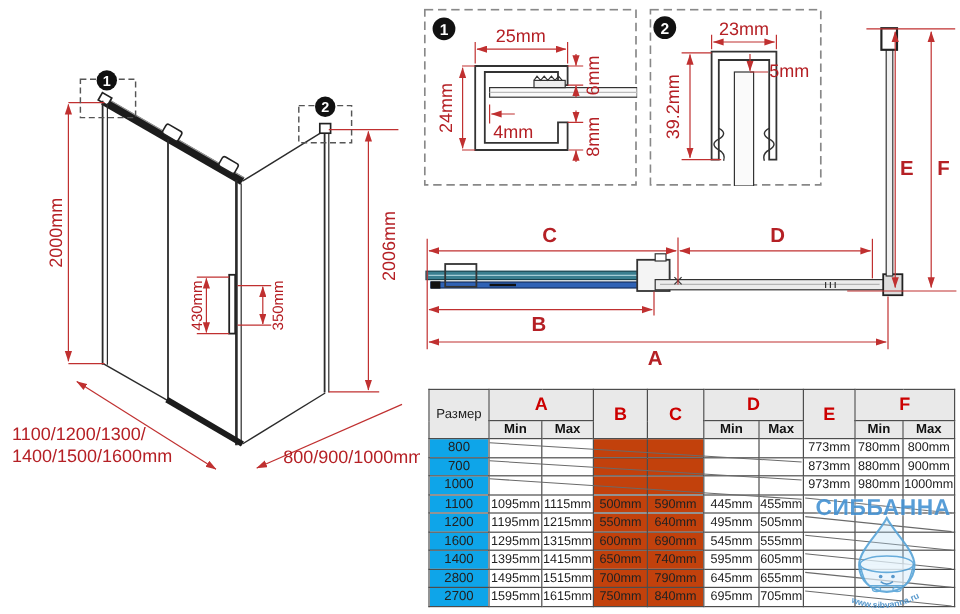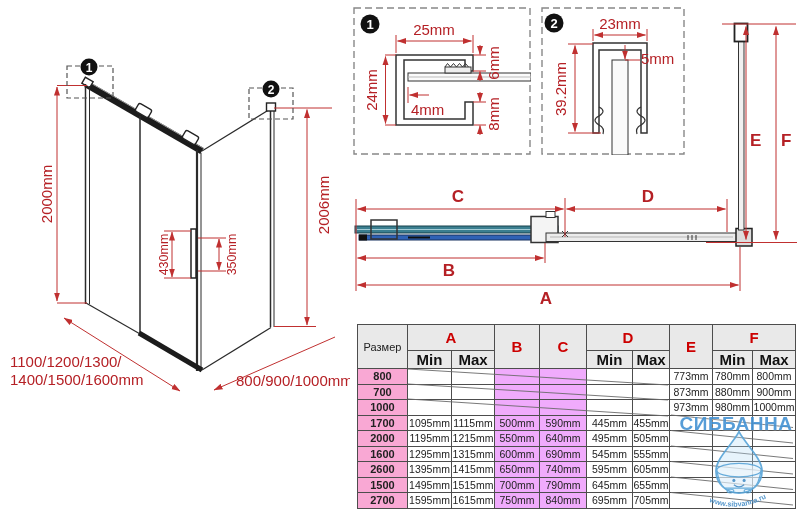--- a/index.html
+++ b/index.html
@@ -10,28 +10,28 @@
   svg text{font-family:"Liberation Sans",sans-serif}
   .dimtxt{fill:#b52025}
   .lettertxt{fill:#b52025;font-weight:bold}
   
   .detail{position:absolute;background:transparent}
   
   .table-wrap{position:absolute;left:357px;top:324px;width:438px;height:152px}
   table.spec{border-collapse:collapse;table-layout:fixed;width:438px}
   table.spec th,table.spec td{border:1px solid #4d4d4d;text-align:center;vertical-align:middle;
     font-size:10.5px;color:#222;overflow:hidden;white-space:nowrap;padding:0}
-  table.spec thead th{background:#e9e9e9;font-weight:bold;font-size:15px;color:#111}
+  table.spec thead th{background:#e9e9e9;font-weight:bold;font-size:11px;color:#111}
   table.spec thead tr.r1 th{height:26px}
   table.spec thead tr.r2 th{height:15px}
   table.spec thead th.letter{color:#cc0000;font-size:15px;font-weight:bold}
   table.spec thead th.sizeh{font-weight:normal;font-size:11px;color:#222}
-  table.spec tbody th{font-weight:bold;font-size:11px;background:#f9a8d4;height:15.5px}
+  table.spec tbody th{font-weight:normal;font-size:11px;background:#0ea5e9;height:15.5px}
   table.spec tbody td{height:15.5px;background:#fff}
-  table.spec tbody td.shade{background:#f0abfc}
+  table.spec tbody td.shade{background:#c2410c}
   .strikes{position:absolute;left:0;top:0;pointer-events:none}
   
   .watermark{position:absolute;left:668px;top:413px;width:136px;height:99px;pointer-events:none;opacity:.92}
   .wm-brand{text-align:center;font-size:19px;font-weight:bold;letter-spacing:.5px;
     color:rgba(58,140,208,.92);text-shadow:0 0 2px rgba(255,255,255,.85)}
   .wm-svg{position:absolute;left:26px;top:17px}
 </style>
 </head>
 <body>
 
@@ -281,33 +281,33 @@
             <td></td>
             <td class="shade"></td>
             <td class="shade"></td>
             <td></td>
             <td></td>
             <td>973mm</td>
             <td>980mm</td>
             <td>1000mm</td>
           </tr>
           <tr>
-            <th>1700</th>
+            <th>1100</th>
             <td>1095mm</td>
             <td>1115mm</td>
             <td class="shade">500mm</td>
             <td class="shade">590mm</td>
             <td>445mm</td>
             <td>455mm</td>
             <td></td>
             <td></td>
             <td></td>
           </tr>
           <tr>
-            <th>2000</th>
+            <th>1200</th>
             <td>1195mm</td>
             <td>1215mm</td>
             <td class="shade">550mm</td>
             <td class="shade">640mm</td>
             <td>495mm</td>
             <td>505mm</td>
             <td></td>
             <td></td>
             <td></td>
           </tr>
@@ -317,33 +317,33 @@
             <td>1315mm</td>
             <td class="shade">600mm</td>
             <td class="shade">690mm</td>
             <td>545mm</td>
             <td>555mm</td>
             <td></td>
             <td></td>
             <td></td>
           </tr>
           <tr>
-            <th>2600</th>
+            <th>1400</th>
             <td>1395mm</td>
             <td>1415mm</td>
             <td class="shade">650mm</td>
             <td class="shade">740mm</td>
             <td>595mm</td>
             <td>605mm</td>
             <td></td>
             <td></td>
             <td></td>
           </tr>
           <tr>
-            <th>1500</th>
+            <th>2800</th>
             <td>1495mm</td>
             <td>1515mm</td>
             <td class="shade">700mm</td>
             <td class="shade">790mm</td>
             <td>645mm</td>
             <td>655mm</td>
             <td></td>
             <td></td>
             <td></td>
           </tr>

